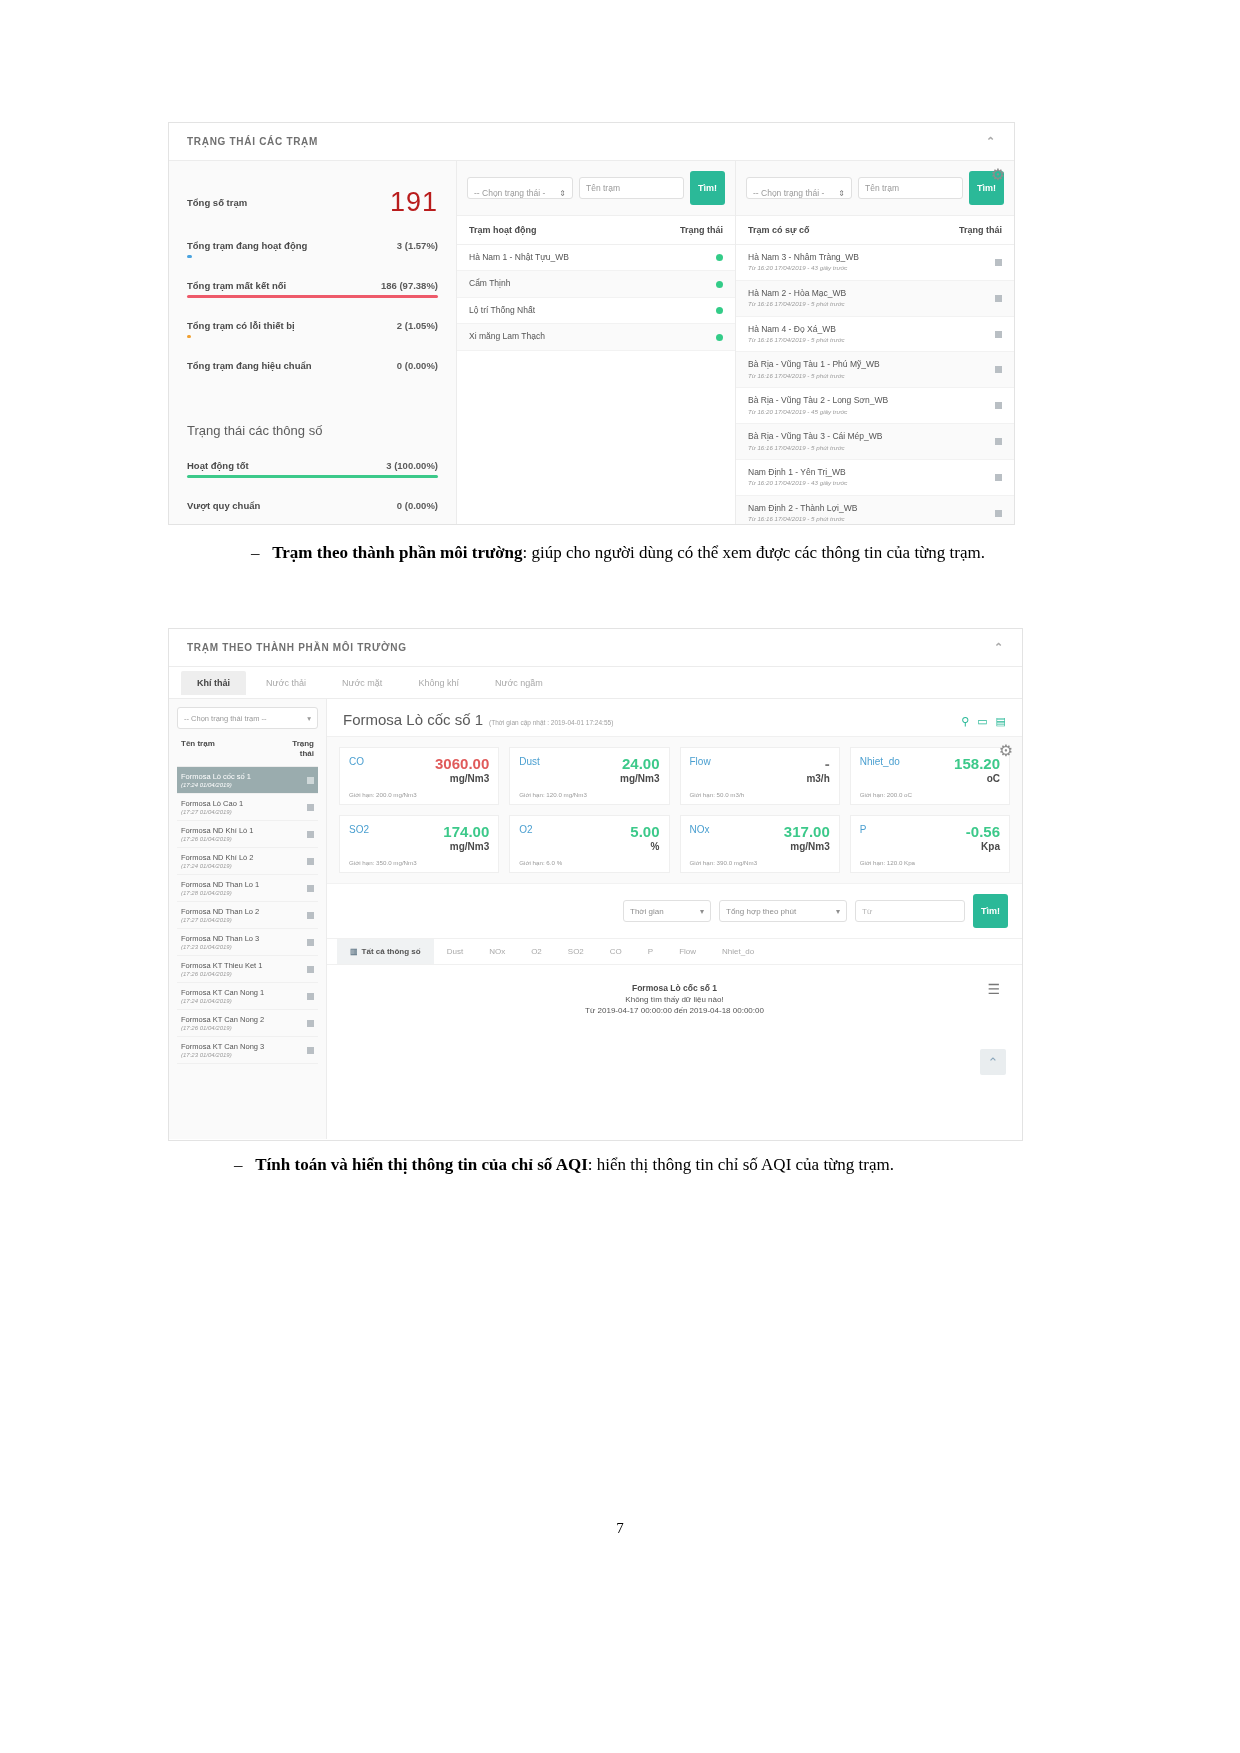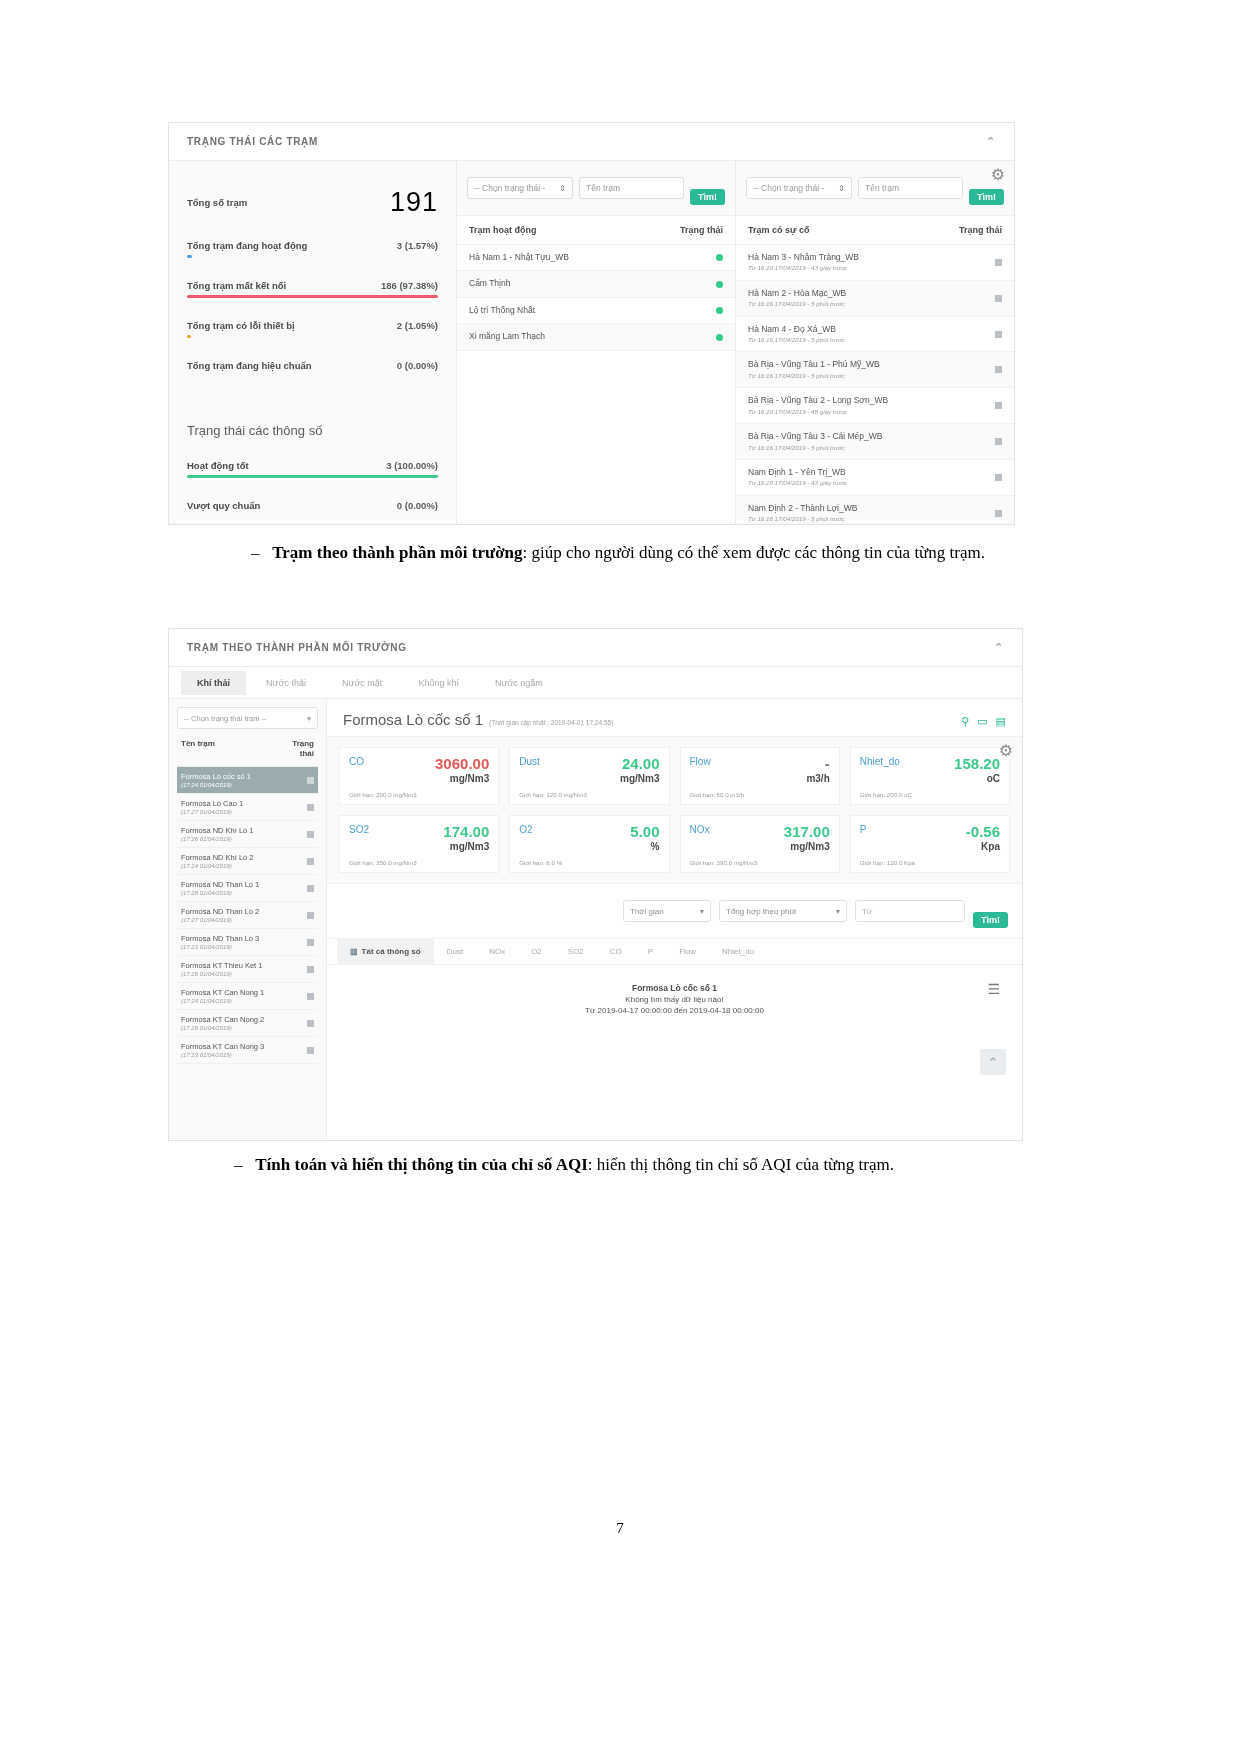--- a/index.html
+++ b/index.html
@@ -39,45 +39,45 @@
     width:288px; background:#fafafa; padding:26px 18px 0 18px;
     border-right:1px solid #ececec;
   }
   .stat-row {
     display:flex; justify-content:space-between; align-items:flex-end;
     font-size:9.5px; color:#4a4a4a; font-weight:bold; margin-top:22px;
   }
   .stat-row.first { margin-top:0; align-items:center; }
   .stat-row .val { font-weight:bold; color:#5a5a5a; }
   .stat-row.first .label { font-weight:bold; font-size:9.5px; }
-  .stat-row.first .val { font-size:27px; font-weight:300; color:#000000; letter-spacing:1px;}
+  .stat-row.first .val { font-size:27px; font-weight:300; color:#b91c1c; letter-spacing:1px;}
   .bar { height:3px; border-radius:2px; margin-top:4px; background:transparent; }
   .bar span { display:block; height:3px; border-radius:2px; }
 
   .s1-sub { font-size:13px; color:#5c5c5c; margin-top:52px; font-weight:normal; }
   .s1-left .sub-wrap { margin-top:0; }
 
   .s1-col { flex:1; border-right:1px solid #ececec; background:#fff; }
   .s1-col:last-child { border-right:none; }
   .col-tools {
     display:flex; align-items:center; gap:6px; padding:10px 10px;
     background:#fafafa; border-bottom:1px solid #efefef;
   }
   .sel, .inp {
     height:22px; border:1px solid #e0e0e0; background:#fff; border-radius:3px;
     font-size:8.5px; color:#9a9a9a; display:flex; align-items:center;
     padding:0 6px; font-family:"Liberation Sans", sans-serif;
   }
-  .sel { width:106px; justify-content:space-between; }
+  .sel { width:106px; justify-content:space-between;align-items:flex-end; }
   .sel .car { font-size:8px; color:#777; }
   .inp { flex:1; }
   .btn-find {
-    height:16px; min-width:34px; background:#2bb998; color:#fff; border-radius:3px;
+    height:34px; min-width:34px; background:#2bb998; color:#fff; border-radius:3px;
     font-size:9px; display:flex; align-items:center; justify-content:center;
-    padding:0 8px; font-weight:bold;margin-top:18px;
+    padding:0 8px; font-weight:bold;
   }
   .col-hdr {
     display:flex; justify-content:space-between; padding:9px 12px;
     font-size:9px; font-weight:bold; color:#4a4a4a; border-bottom:1px solid #efefef;
     background:#fff;
   }
   .col-list { }
   .lrow {
     display:flex; justify-content:space-between; align-items:center;
     padding:7px 12px; border-bottom:1px solid #f2f2f2; background:#fff;

